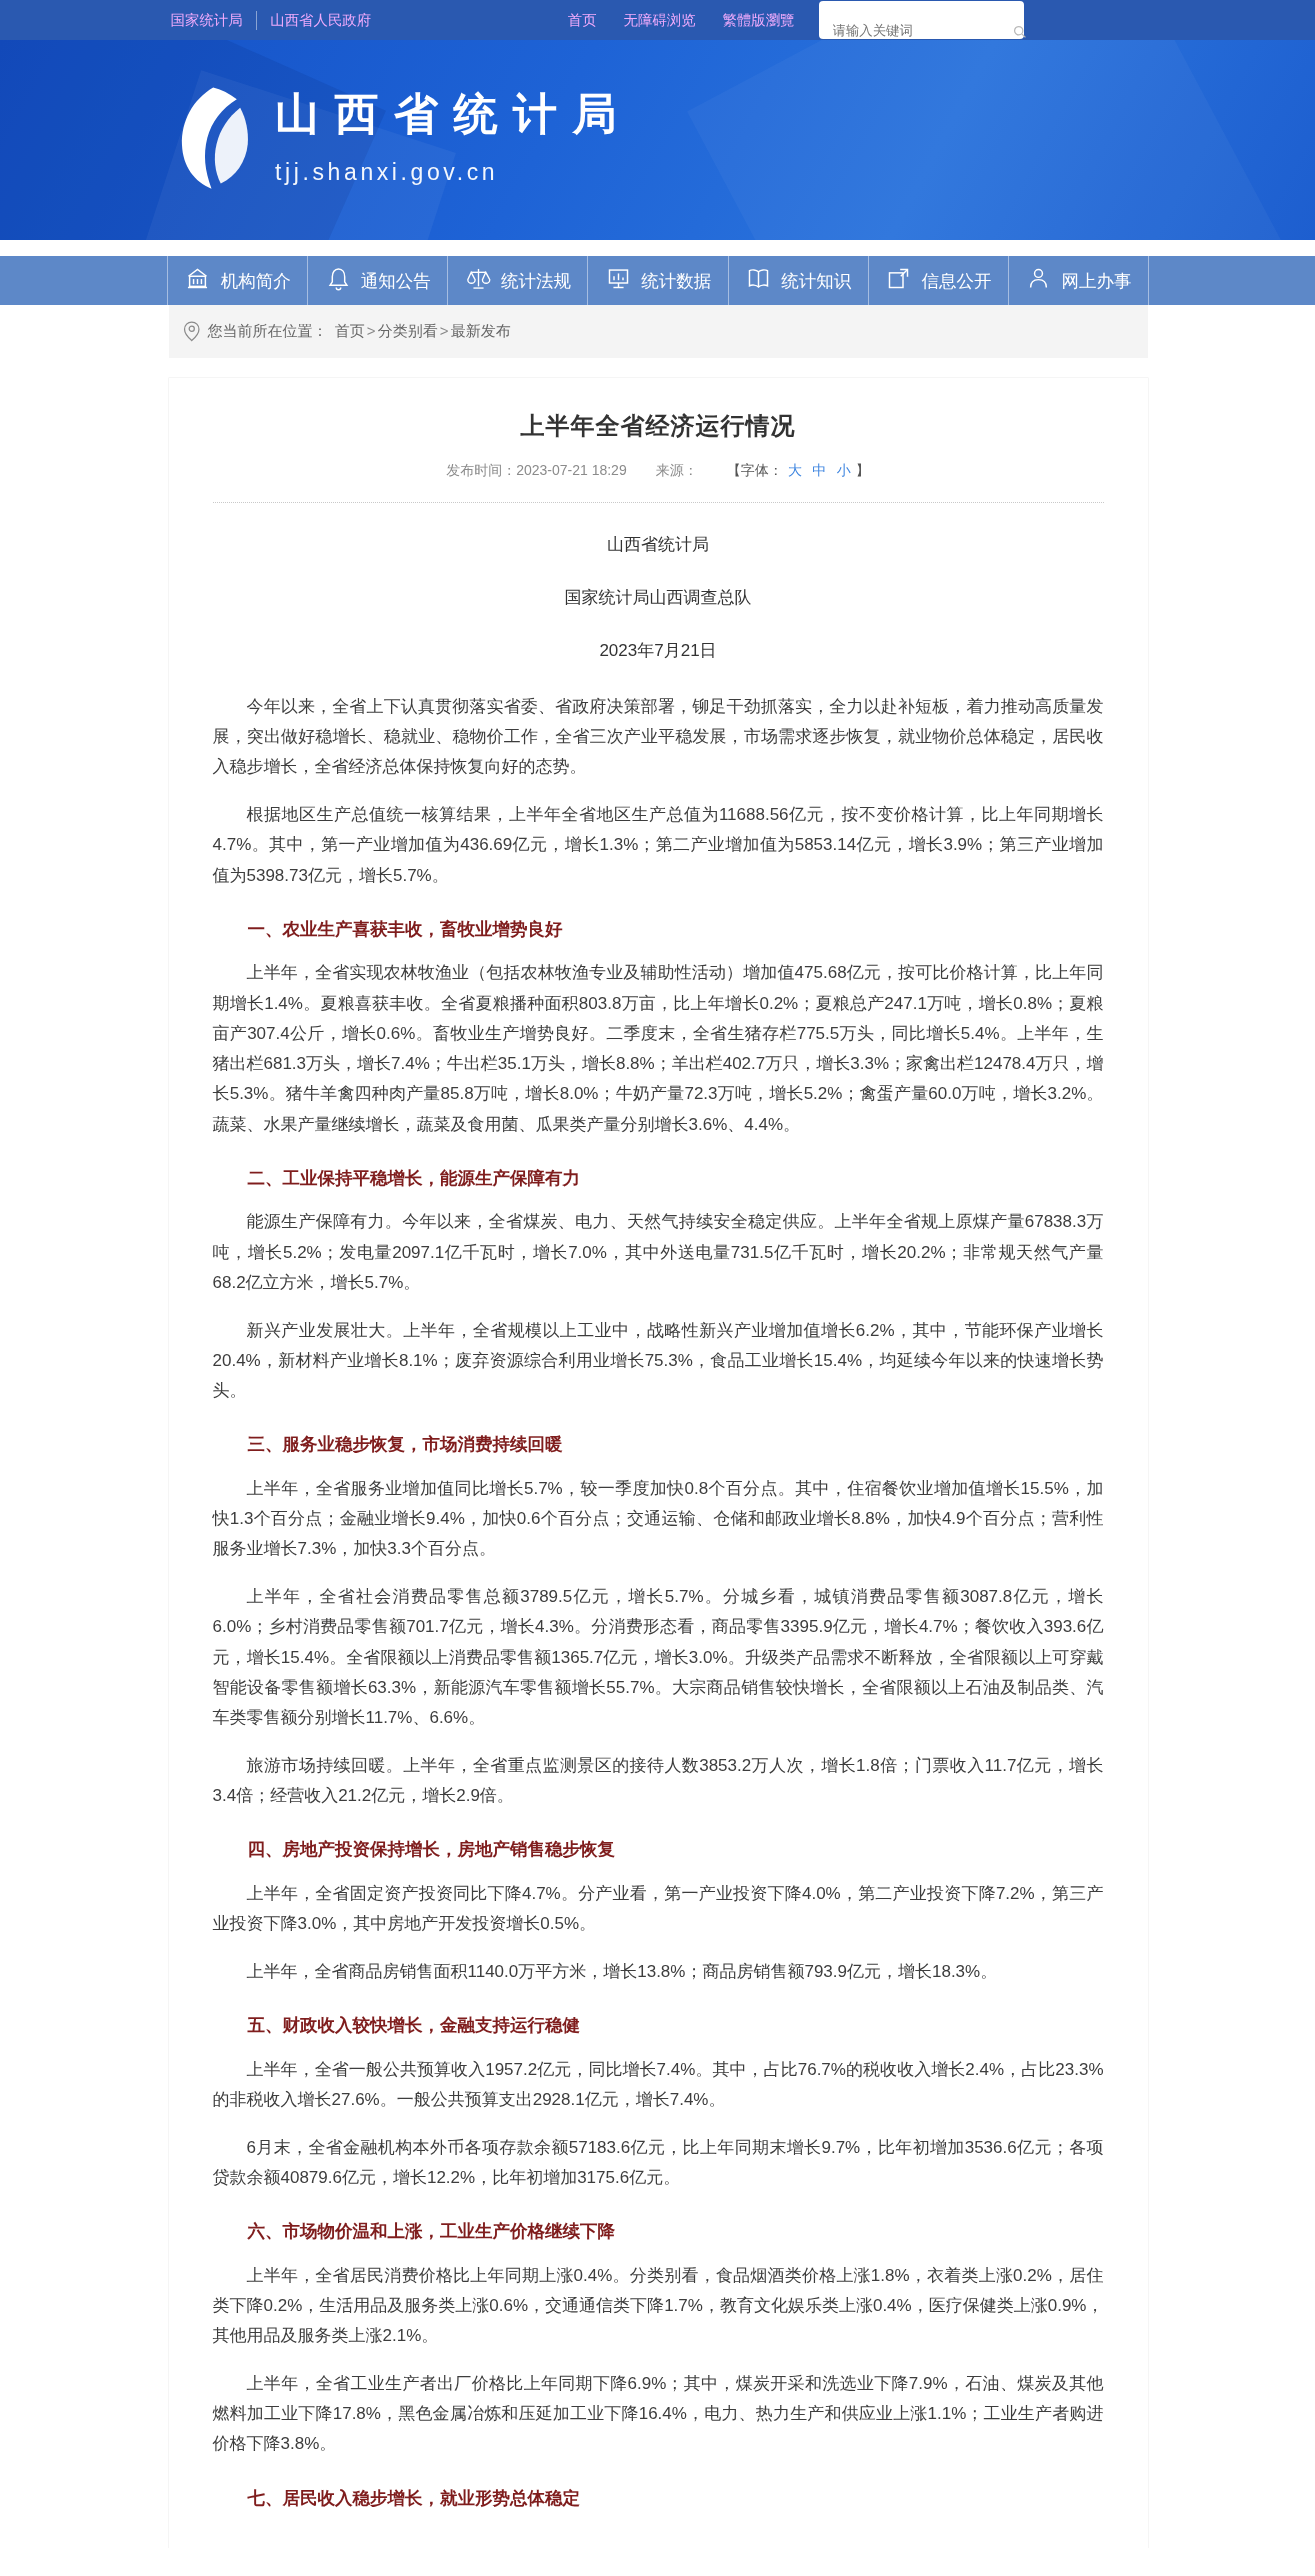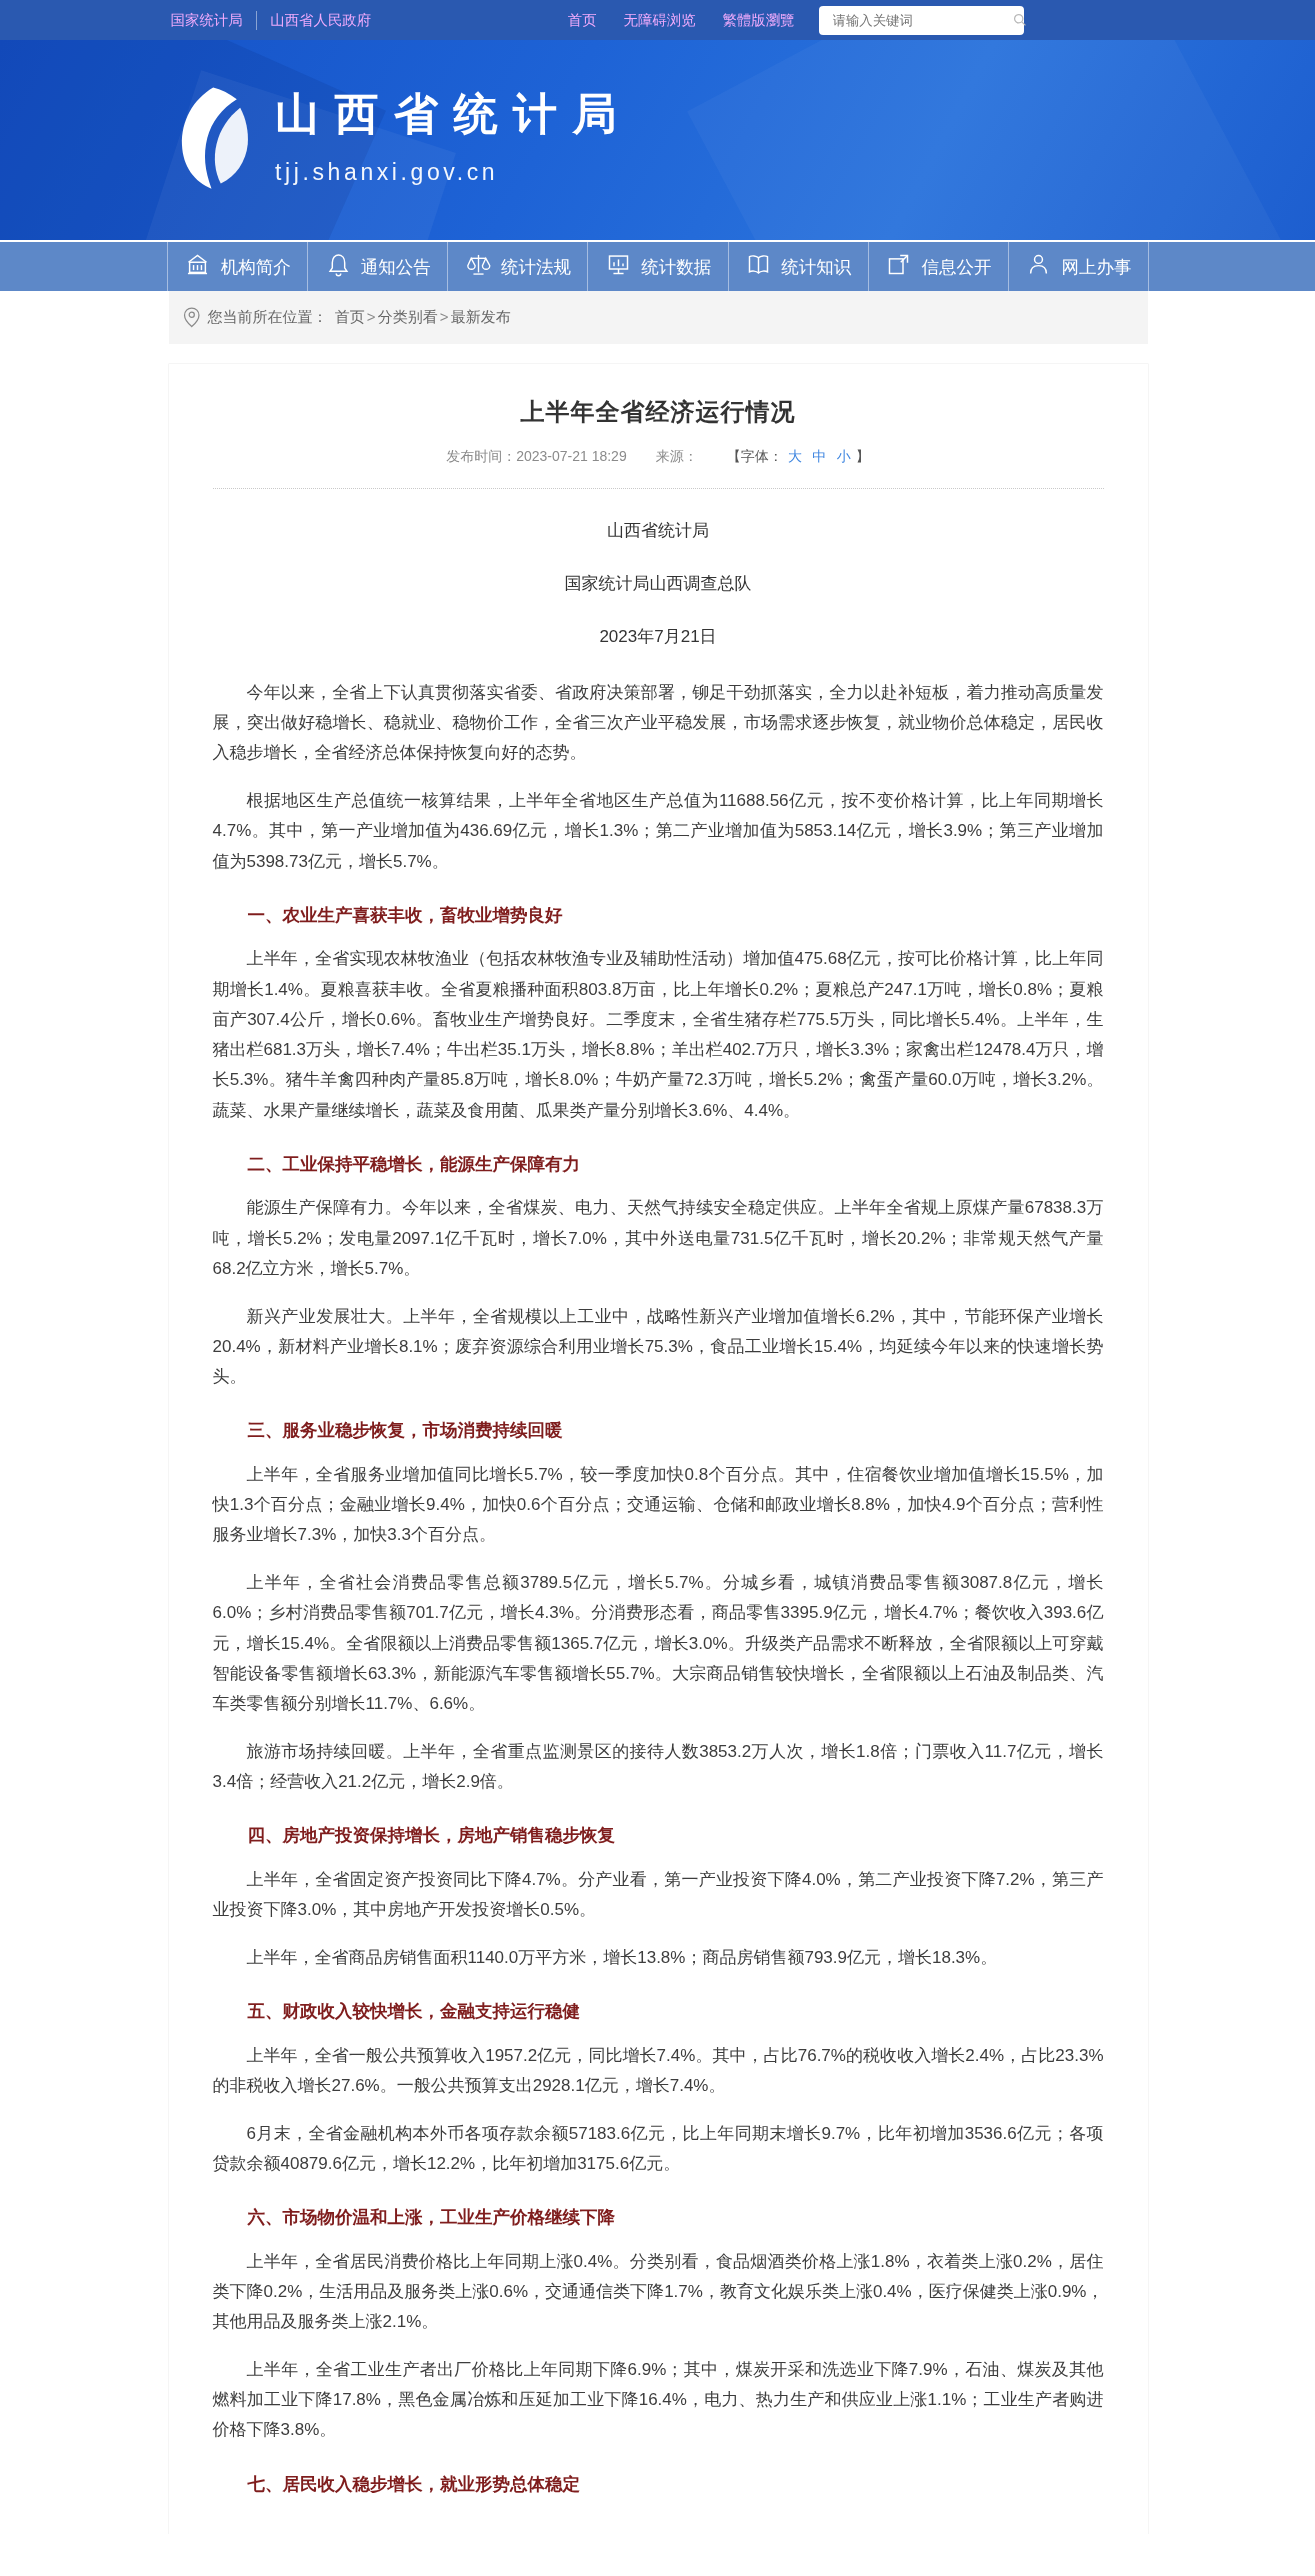--- a/index.html
+++ b/index.html
@@ -8,37 +8,37 @@
 
   
   .topbar{background:#2a59b0;height:40px;}
   .topbar-inner{width:979px;margin:0 auto;height:100%;display:flex;align-items:center;}
   .top-link{color:#f0abfc;font-size:14.4px;text-decoration:none;cursor:pointer;}
   .topbar-left{display:flex;align-items:center;gap:0;}
   .topbar-left .top-link{padding:0 13.4px;border-right:0.5px solid rgba(255,255,255,.45);}
   .topbar-left .top-link:first-child{padding-left:2.1px;}
   .topbar-left .top-link:last-child{border-right:none;}
   .topbar-right{margin-left:auto;margin-right:124px;display:flex;align-items:center;gap:24px;}
-  .searchbox{background:#ffffff;border-radius:4.1px;width:181px;height:29px;display:flex;align-items:center;padding:0 12px;}
+  .searchbox{background:#ffffff;border-radius:4.1px;width:181px;height:38px;display:flex;align-items:flex-end;padding:0 12px;}
   .searchbox input{border:none;outline:none;flex:1;font-size:13.4px;color:#444;background:transparent;font-family:inherit;}
   .searchbox svg{flex:0 0 auto;}
 
   
   .banner{height:200px;background:linear-gradient(118deg,#1450c5 0%,#1e63d6 42%,#2a73dc 70%,#1d5ecf 100%);position:relative;overflow:hidden;}
   .banner .shape1{position:absolute;left:-93px;top:-31px;width:402px;height:464px;background:rgba(10,35,110,.14);transform:rotate(24deg);}
   .banner .shape2{position:absolute;left:134px;top:62px;width:268px;height:392px;background:rgba(255,255,255,.05);transform:rotate(18deg);}
   .banner .shape3{position:absolute;right:93px;top:-62px;width:464px;height:422px;background:rgba(255,255,255,.04);transform:rotate(-28deg);}
   .banner-inner{width:979px;margin:0 auto;position:relative;display:flex;align-items:center;padding-top:44px;gap:21.6px;}
   .logo-mark{width:85px;height:108px;display:inline-block;cursor:pointer;}
   .site-name{color:#fff;font-size:44px;font-weight:700;letter-spacing:15.5px;line-height:1.1;}
   .site-url{color:rgba(255,255,255,.95);font-size:23px;letter-spacing:3.6px;font-weight:400;margin-top:21px;}
 
   
   .navbar{background:#5d88c8;height:49px;}
-  .nav-inner{width:982px;margin:2px auto;height:100%;display:flex;}
+  .nav-inner{width:982px;margin:16px auto;height:100%;display:flex;}
   .nav-item{flex:1;display:flex;align-items:center;justify-content:center;gap:9.3px;color:#ffffff;font-size:17.5px;border-left:0.5px solid rgba(255,255,255,.45);cursor:pointer;}
   .nav-item:last-child{border-right:0.5px solid rgba(255,255,255,.45);}
   .nav-item svg{width:27px;height:27px;}
 
   
   .breadcrumb-strip{width:979px;margin:0 auto;background:#f4f4f4;height:53px;display:flex;align-items:center;}
   .bc-inner{display:flex;align-items:center;gap:7.2px;padding-left:14.4px;font-size:15px;color:#666;justify-content:flex-end;}
   .bc-inner a{color:#666;text-decoration:none;cursor:pointer;}
   .bc-sep{color:#888;padding:0 2.1px;}
 

